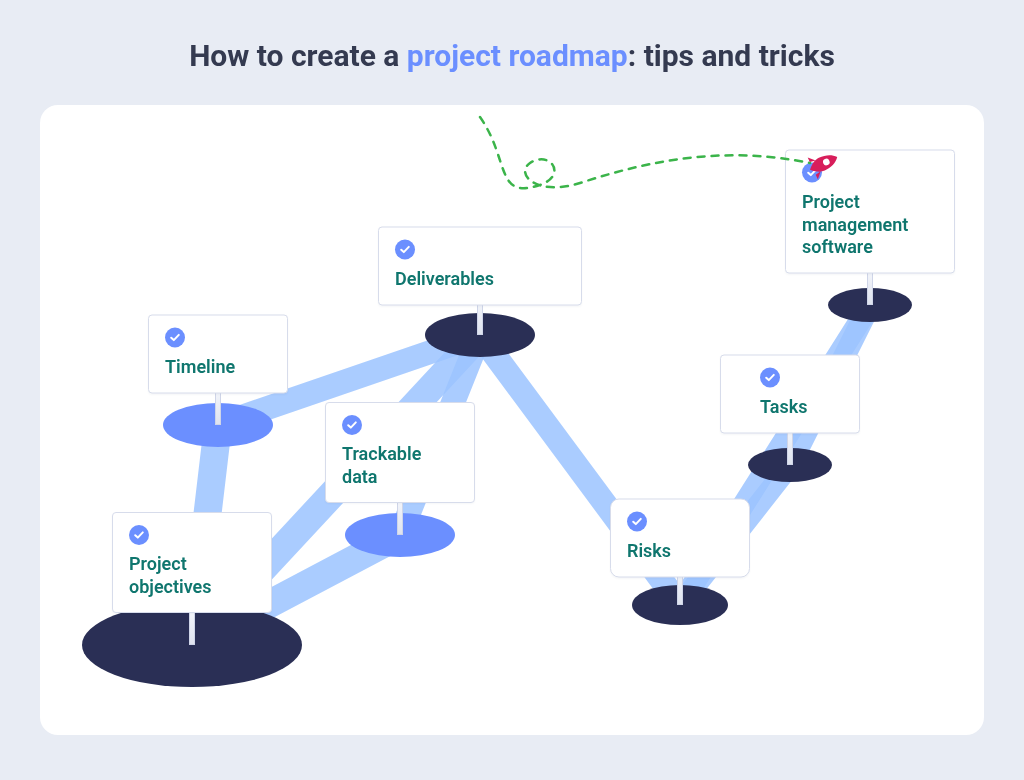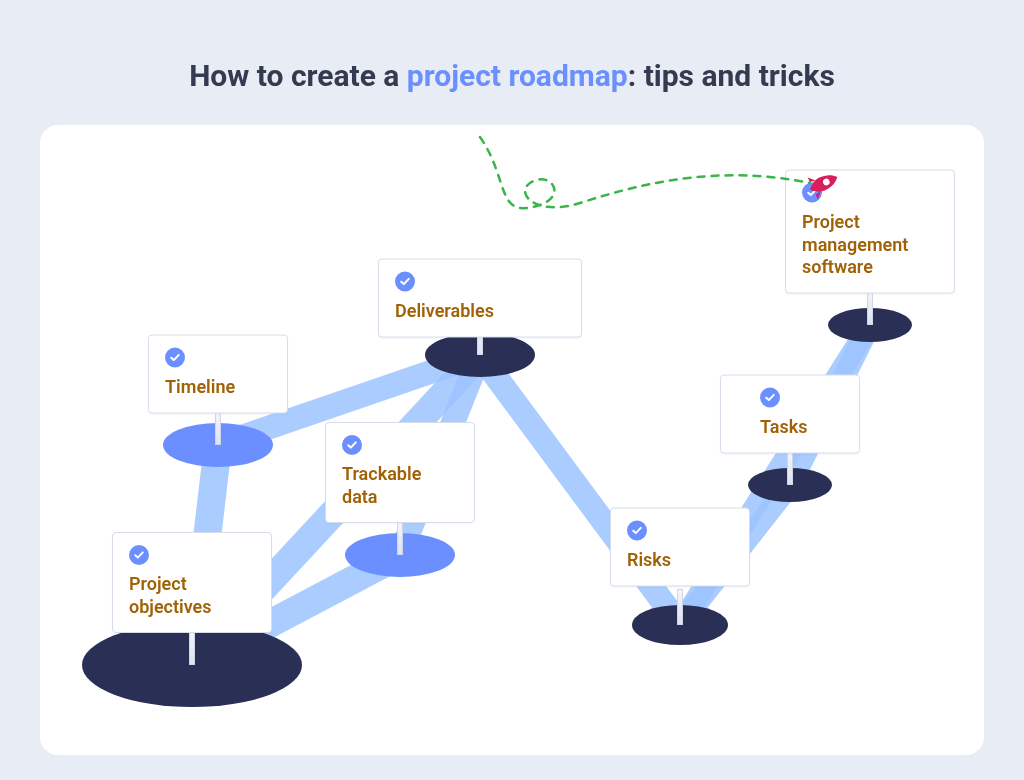--- a/index.html
+++ b/index.html
@@ -10,21 +10,20 @@
     height: 780px;
     overflow: hidden;
     position: relative;
   }
   .title {
     text-align: center;
     padding: 38px 20px 20px;
     font-size: 30px;
     font-weight: 700;
     color: #343a50;
-    margin-top: 20px;
   }
   .title .accent { color: #6b8fff; }
   .canvas-wrap {
     margin: 12px 40px 40px;
     background: #fff;
     border-radius: 18px;
     height: 630px;
     position: relative;
     overflow: hidden;
   }
@@ -53,21 +52,21 @@
     width: 20px; height: 20px;
     border-radius: 50%;
     background: #6b8fff;
     display: flex; align-items: center; justify-content: center;
     margin-bottom: 8px;
   }
   .card .check svg { display: block; }
   .card .label {
     font-size: 18px;
     font-weight: 600;
-    color: #a16207;
+    color: #0f766e;
     line-height: 1.25;
     white-space: pre-line;
   }
   .post {
     position: absolute;
     width: 6px;
     background: linear-gradient(#f4f6fb, #dfe3ef);
     border: 1px solid #cfd5e8;
     transform: translateX(-50%);
   }
@@ -126,31 +125,31 @@
         <div class="check">
           <svg width="12" height="12" viewBox="0 0 12 12">
             <path d="M2.2 6.2 L4.8 8.6 L9.8 3.4" fill="none" stroke="#fff" stroke-width="2" stroke-linecap="round" stroke-linejoin="round"></path>
           </svg>
         </div>
         <div class="label">Trackable
 data</div>
       </div>
       <div class="base" style="left: 440px; top: 230px; width: 110px; height: 44px; background: rgb(42, 47, 85); z-index: 2;"></div>
       <div class="post" style="left: 440px; top: 194px; height: 36px; z-index: 3;"></div>
-      <div class="card" style="left: 440px; top: 212px; width: 204px; z-index: 5;">
+      <div class="card" style="left: 440px; top: 200px; width: 204px; z-index: 5;">
         <div class="check">
           <svg width="12" height="12" viewBox="0 0 12 12">
             <path d="M2.2 6.2 L4.8 8.6 L9.8 3.4" fill="none" stroke="#fff" stroke-width="2" stroke-linecap="round" stroke-linejoin="round"></path>
           </svg>
         </div>
         <div class="label">Deliverables</div>
       </div>
       <div class="base" style="left: 640px; top: 500px; width: 96px; height: 40px; background: rgb(42, 47, 85); z-index: 2;"></div>
       <div class="post" style="left: 640px; top: 464px; height: 36px; z-index: 3;"></div>
-      <div class="card" style="left: 640px; top: 461px; width: 140px; z-index: 5;">
+      <div class="card" style="left: 640px; top: 472px; width: 140px; z-index: 5; border-radius: 9px;">
         <div class="check">
           <svg width="12" height="12" viewBox="0 0 12 12">
             <path d="M2.2 6.2 L4.8 8.6 L9.8 3.4" fill="none" stroke="#fff" stroke-width="2" stroke-linecap="round" stroke-linejoin="round"></path>
           </svg>
         </div>
         <div class="label">Risks</div>
       </div>
       <div class="base" style="left: 750px; top: 360px; width: 84px; height: 34px; background: rgb(42, 47, 85); z-index: 2;"></div>
       <div class="post" style="left: 750px; top: 324px; height: 36px; z-index: 3;"></div>
       <div class="card" style="left: 750px; top: 328px; width: 140px; z-index: 5; padding-left: 39px;">

